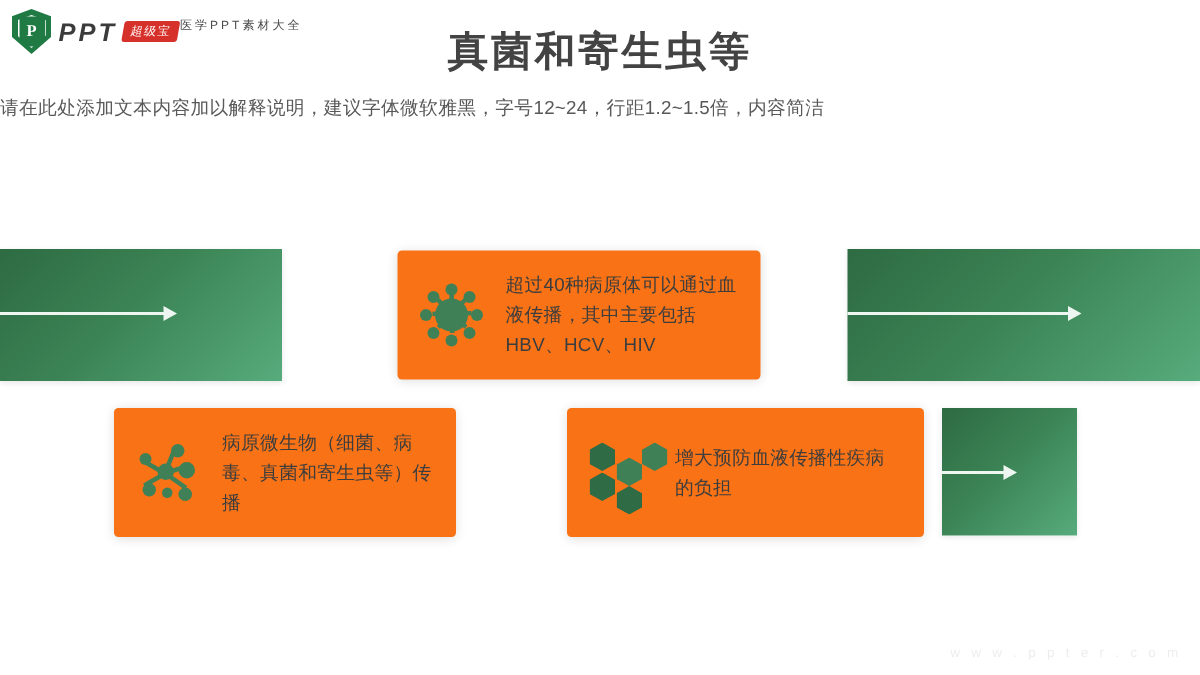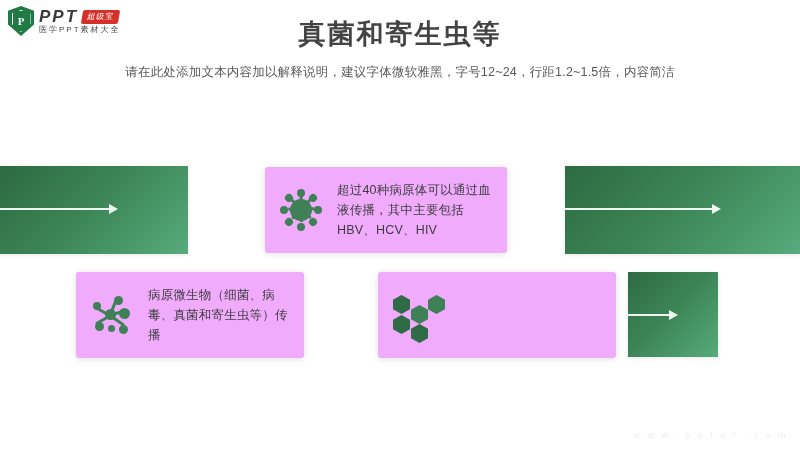--- a/index.html
+++ b/index.html
@@ -19,40 +19,40 @@
   }
   .logo-shield-inner{
     width:17px;height:20px;background:#1f7a43;border:1.6px solid #ffffff;
     clip-path:polygon(50% 0%,100% 16%,100% 62%,50% 100%,0% 62%,0% 16%);
     display:flex;align-items:center;justify-content:center;
   }
   .logo-shield-p{
     color:#ffffff;font-size:11px;font-weight:bold;line-height:1;
     font-family:"Liberation Serif","DejaVu Serif",serif;
   }
-  .logo-textblock{display:flex;flex-direction:column;justify-content:center;gap:1px;}
+  .logo-textblock{display:flex;flex-direction:row;justify-content:center;gap:1px;}
   .logo-row1{display:flex;align-items:center;gap:4px;}
   .logo-ppt{
     font-size:17px;font-weight:bold;color:#3b3b3b;letter-spacing:2px;
     line-height:1;font-style:italic;
   }
   .logo-badge{
     background:#d6302a;color:#ffffff;font-size:8px;line-height:1;
     padding:3px 5px 3px 5px;border-radius:2px;letter-spacing:1px;
     transform:skewX(-10deg);
   }
   .logo-sub{font-size:8px;color:#4a4a4a;letter-spacing:2px;line-height:1;}
 
   
   .page-title{
     position:absolute;left:0;right:0;top:16px;text-align:center;
     font-size:27px;font-weight:bold;color:#434343;letter-spacing:2px;
   }
   .subtitle{
-    position:absolute;left:0;right:0;top:62px;text-align:center;
+    position:absolute;left:0;right:0;top:62px;text-align:left;
     font-size:12.5px;color:#595959;line-height:1.75;letter-spacing:.2px;
   }
   .subtitle div{white-space:nowrap;}
 
   
   .band{
     position:absolute;
     background:linear-gradient(135deg,#2e6b42 0%,#3b8355 45%,#57ab7c 100%);
     box-shadow:0 1px 4px rgba(0,0,0,.10);
   }
@@ -68,21 +68,21 @@
   }
   #arrow-left{left:-2px;top:204px;}
   #arrow-left .arrow-line{width:112px;}
   #arrow-right{left:565px;top:204px;}
   #arrow-right .arrow-line{width:148px;}
   #arrow-lower{left:628px;top:310px;}
   #arrow-lower .arrow-line{width:42px;}
 
   
   .card{
-    position:absolute;background:#f0abfc;border-radius:3px;
+    position:absolute;background:#f97316;border-radius:3px;
     box-shadow:0 1px 7px rgba(0,0,0,.13);
     display:flex;align-items:center;box-sizing:border-box;
     padding:10px 14px 10px 12px;gap:12px;
   }
   #card-1{left:265px;top:167px;width:242px;height:86px;}
   #card-2{left:76px;top:272px;width:228px;height:86px;}
   #card-3{left:378px;top:272px;width:238px;height:86px;}
   .card-icon{flex:0 0 auto;width:48px;height:48px;position:relative;}
   .card-text{
     font-size:12.5px;color:#3d3d3d;line-height:1.62;letter-spacing:.2px;
@@ -211,15 +211,16 @@
 <div class="card" id="card-3">
   <div class="card-icon">
     <div class="hexes">
       <div class="hex dark" style="left:3px;top:4px;"></div>
       <div class="hex" style="left:21px;top:14px;"></div>
       <div class="hex" style="left:38px;top:4px;"></div>
       <div class="hex dark" style="left:3px;top:24px;"></div>
       <div class="hex dark" style="left:21px;top:33px;"></div>
     </div>
   </div>
+  <div class="card-text">增大预防血液传播性疾病的负担</div>
 </div>
 
 <div class="footer-watermark">w w w . p p t e r . c o m</div>
 
 </body></html>

